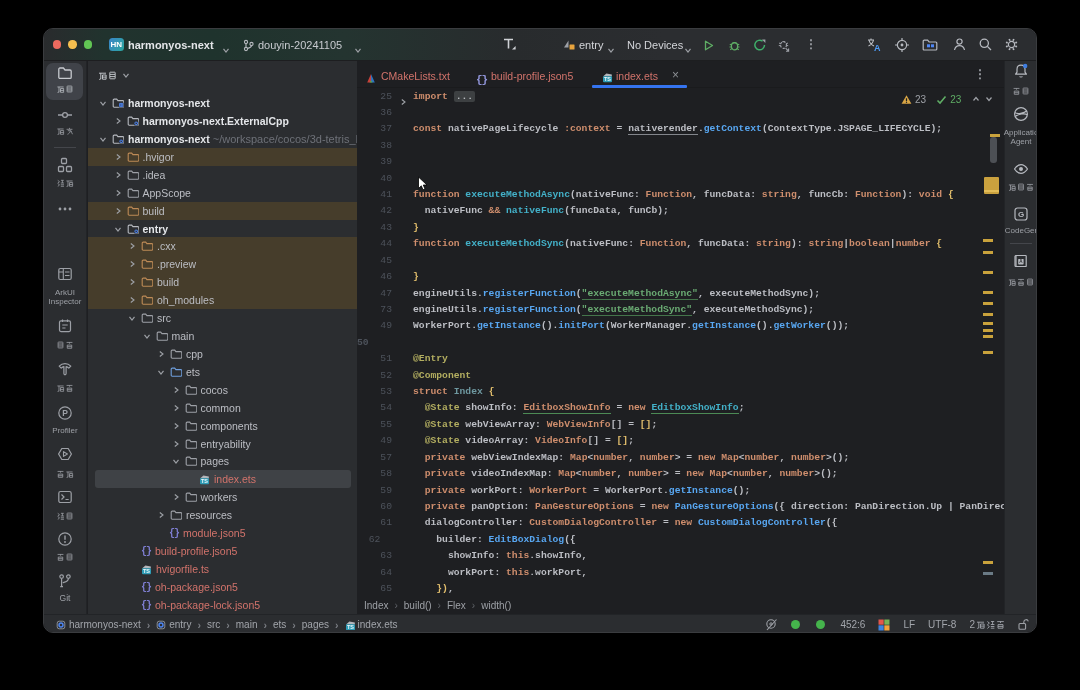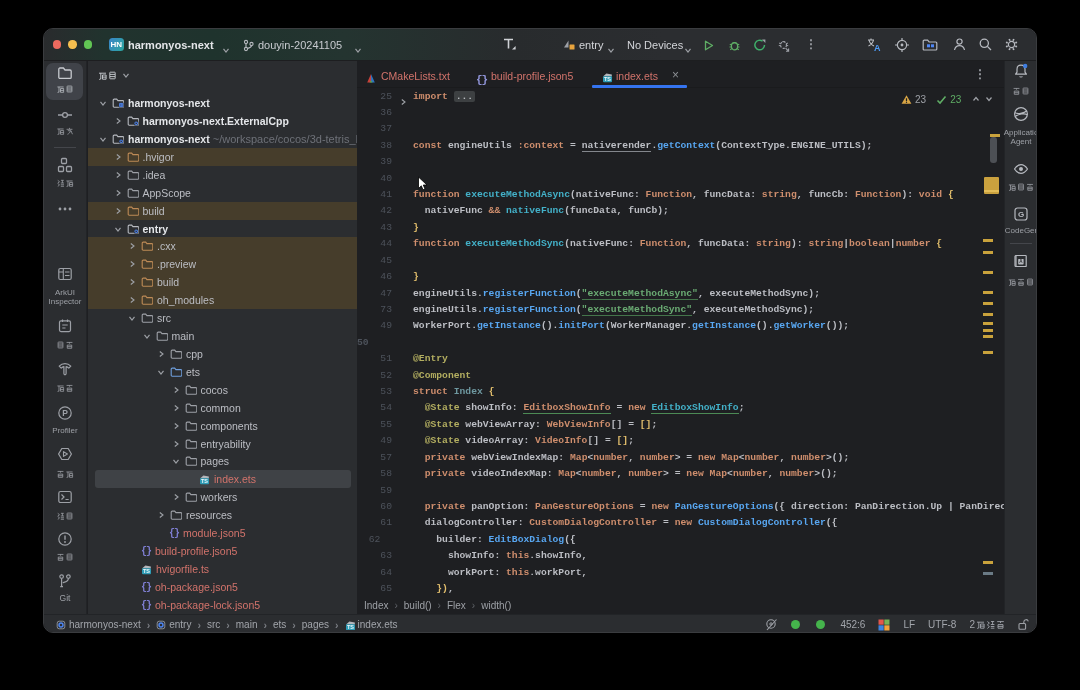--- a/index.html
+++ b/index.html
@@ -401,22 +401,22 @@
 <div class="tt" style="left:259px;top:9px;font-size:10.5px;color:#d2736b">index.ets</div>
 <div class="tt" style="left:315px;top:6.5px;font-size:12px;color:#8c8f94">×</div>
 <div class="ab" style="left:235px;top:24px;width:95px;height:3px;background:#3574f0;border-radius:1px"></div>
 <div class="ab" style="left:617px;top:6px;color:#9da0a6;font-size:12px;font-weight:700">⋮</div>
 </div>
 <div class="ab" style="left:313px;top:59px;width:681px;height:508px;background:#1e1f22;overflow:hidden" id="ed">
 <div class="tt code" style="left:8px;top:0.5px;width:27px;text-align:right;color:#4d525b;font-weight:400">25</div>
 <div class="tt code" style="left:56px;top:0.5px"><span class="k">import</span><span class="w"> </span><span class="fold">...</span></div>
 <div class="tt code" style="left:8px;top:16.92px;width:27px;text-align:right;color:#4d525b;font-weight:400">36</div>
 <div class="tt code" style="left:8px;top:33.34px;width:27px;text-align:right;color:#4d525b;font-weight:400">37</div>
+<div class="tt code" style="left:56px;top:33.34px"><span class="k">const</span><span class="w"> nativePageLifecycle </span><span class="k">:context</span><span class="w"> = </span><span class="w u">nativerender</span><span class="w">.</span><span class="c">getContext</span><span class="w">(ContextType.JSPAGE_LIFECYCLE);</span></div>
 <div class="tt code" style="left:8px;top:49.760000000000005px;width:27px;text-align:right;color:#4d525b;font-weight:400">38</div>
-<div class="tt code" style="left:56px;top:49.760000000000005px"><span class="k">const</span><span class="w"> engineUtils </span><span class="k">:context</span><span class="w"> = </span><span class="w u">nativerender</span><span class="w">.</span><span class="c">getContext</span><span class="w">(ContextType.ENGINE_UTILS);</span></div>
 <div class="tt code" style="left:8px;top:66.18px;width:27px;text-align:right;color:#4d525b;font-weight:400">39</div>
 <div class="tt code" style="left:8px;top:82.60000000000001px;width:27px;text-align:right;color:#4d525b;font-weight:400">40</div>
 <div class="tt code" style="left:8px;top:99.02000000000001px;width:27px;text-align:right;color:#4d525b;font-weight:400">41</div>
 <div class="tt code" style="left:56px;top:99.02000000000001px"><span class="k">function</span><span class="w"> </span><span class="d">executeMethodAsync</span><span class="w">(nativeFunc: </span><span class="t">Function</span><span class="w">, funcData: </span><span class="t">string</span><span class="w">, funcCb: </span><span class="t">Function</span><span class="w">): </span><span class="t">void</span><span class="w"> </span><span class="y">{</span></div>
 <div class="tt code" style="left:8px;top:115.44000000000001px;width:27px;text-align:right;color:#4d525b;font-weight:400">42</div>
 <div class="tt code" style="left:56px;top:115.44000000000001px"><span class="w">  nativeFunc </span><span class="k">&amp;&amp;</span><span class="w"> </span><span class="d">nativeFunc</span><span class="w">(funcData, funCb);</span></div>
 <div class="tt code" style="left:8px;top:131.86px;width:27px;text-align:right;color:#4d525b;font-weight:400">43</div>
 <div class="tt code" style="left:56px;top:131.86px"><span class="y">}</span></div>
 <div class="tt code" style="left:8px;top:148.28000000000003px;width:27px;text-align:right;color:#4d525b;font-weight:400">44</div>
 <div class="tt code" style="left:56px;top:148.28000000000003px"><span class="k">function</span><span class="w"> </span><span class="d">executeMethodSync</span><span class="w">(nativeFunc: </span><span class="t">Function</span><span class="w">, funcData: </span><span class="t">string</span><span class="w">): </span><span class="t">string</span><span class="w">|</span><span class="t">boolean</span><span class="w">|</span><span class="t">number</span><span class="w"> </span><span class="y">{</span></div>
@@ -440,20 +440,21 @@
 <div class="tt code" style="left:56px;top:312.48px"><span class="w">  </span><span class="a7">@State</span><span class="w"> showInfo: </span><span class="tu">EditboxShowInfo</span><span class="w"> = </span><span class="k">new</span><span class="w"> </span><span class="du">EditboxShowInfo</span><span class="w">;</span></div>
 <div class="tt code" style="left:8px;top:328.90000000000003px;width:27px;text-align:right;color:#4d525b;font-weight:400">55</div>
 <div class="tt code" style="left:56px;top:328.90000000000003px"><span class="w">  </span><span class="a7">@State</span><span class="w"> webViewArray: </span><span class="t">WebViewInfo</span><span class="w">[] = </span><span class="y">[]</span><span class="w">;</span></div>
 <div class="tt code" style="left:8px;top:345.32000000000005px;width:27px;text-align:right;color:#4d525b;font-weight:400">49</div>
 <div class="tt code" style="left:56px;top:345.32000000000005px"><span class="w">  </span><span class="a7">@State</span><span class="w"> videoArray: </span><span class="t">VideoInfo</span><span class="w">[] = </span><span class="y">[]</span><span class="w">;</span></div>
 <div class="tt code" style="left:8px;top:361.74px;width:27px;text-align:right;color:#4d525b;font-weight:400">57</div>
 <div class="tt code" style="left:56px;top:361.74px"><span class="w">  </span><span class="k">private</span><span class="w"> webViewIndexMap: </span><span class="t">Map</span><span class="w">&lt;</span><span class="t">number</span><span class="w">, </span><span class="t">number</span><span class="w">&gt; = </span><span class="k">new</span><span class="w"> </span><span class="t">Map</span><span class="w">&lt;</span><span class="t">number</span><span class="w">, </span><span class="t">number</span><span class="w">&gt;();</span></div>
 <div class="tt code" style="left:8px;top:378.16px;width:27px;text-align:right;color:#4d525b;font-weight:400">58</div>
 <div class="tt code" style="left:56px;top:378.16px"><span class="w">  </span><span class="k">private</span><span class="w"> videoIndexMap: </span><span class="t">Map</span><span class="w">&lt;</span><span class="t">number</span><span class="w">, </span><span class="t">number</span><span class="w">&gt; = </span><span class="k">new</span><span class="w"> </span><span class="t">Map</span><span class="w">&lt;</span><span class="t">number</span><span class="w">, </span><span class="t">number</span><span class="w">&gt;();</span></div>
 <div class="tt code" style="left:8px;top:394.58000000000004px;width:27px;text-align:right;color:#4d525b;font-weight:400">59</div>
+<div class="tt code" style="left:56px;top:394.58000000000004px"><span class="w">  </span><span class="k">private</span><span class="w"> workPort: </span><span class="t">WorkerPort</span><span class="w"> = WorkerPort.</span><span class="c">getInstance</span><span class="w">();</span></div>
 <div class="tt code" style="left:8px;top:411.00000000000006px;width:27px;text-align:right;color:#4d525b;font-weight:400">60</div>
 <div class="tt code" style="left:56px;top:411.00000000000006px"><span class="w">  </span><span class="k">private</span><span class="w"> panOption: </span><span class="t">PanGestureOptions</span><span class="w"> = </span><span class="k">new</span><span class="w"> </span><span class="c">PanGestureOptions</span><span class="w">({ direction: PanDirection.Up | PanDirection.Down });</span></div>
 <div class="tt code" style="left:8px;top:427.4200000000001px;width:27px;text-align:right;color:#4d525b;font-weight:400">61</div>
 <div class="tt code" style="left:56px;top:427.4200000000001px"><span class="w">  dialogController: </span><span class="t">CustomDialogController</span><span class="w"> = </span><span class="k">new</span><span class="w"> </span><span class="c">CustomDialogController</span><span class="w">({</span></div>
 <div class="tt code" style="left:4px;top:443.84000000000003px;width:27px;text-align:center;color:#4d525b;font-weight:400">62</div>
 <div class="tt code" style="left:56px;top:443.84000000000003px"><span class="w">    builder: </span><span class="c">EditBoxDialog</span><span class="w">({</span></div>
 <div class="tt code" style="left:8px;top:460.26000000000005px;width:27px;text-align:right;color:#4d525b;font-weight:400">63</div>
 <div class="tt code" style="left:56px;top:460.26000000000005px"><span class="w">      showInfo: </span><span class="k">this</span><span class="w">.showInfo,</span></div>
 <div class="tt code" style="left:8px;top:476.68000000000006px;width:27px;text-align:right;color:#4d525b;font-weight:400">64</div>
 <div class="tt code" style="left:56px;top:476.68000000000006px"><span class="w">      workPort: </span><span class="k">this</span><span class="w">.workPort,</span></div>

